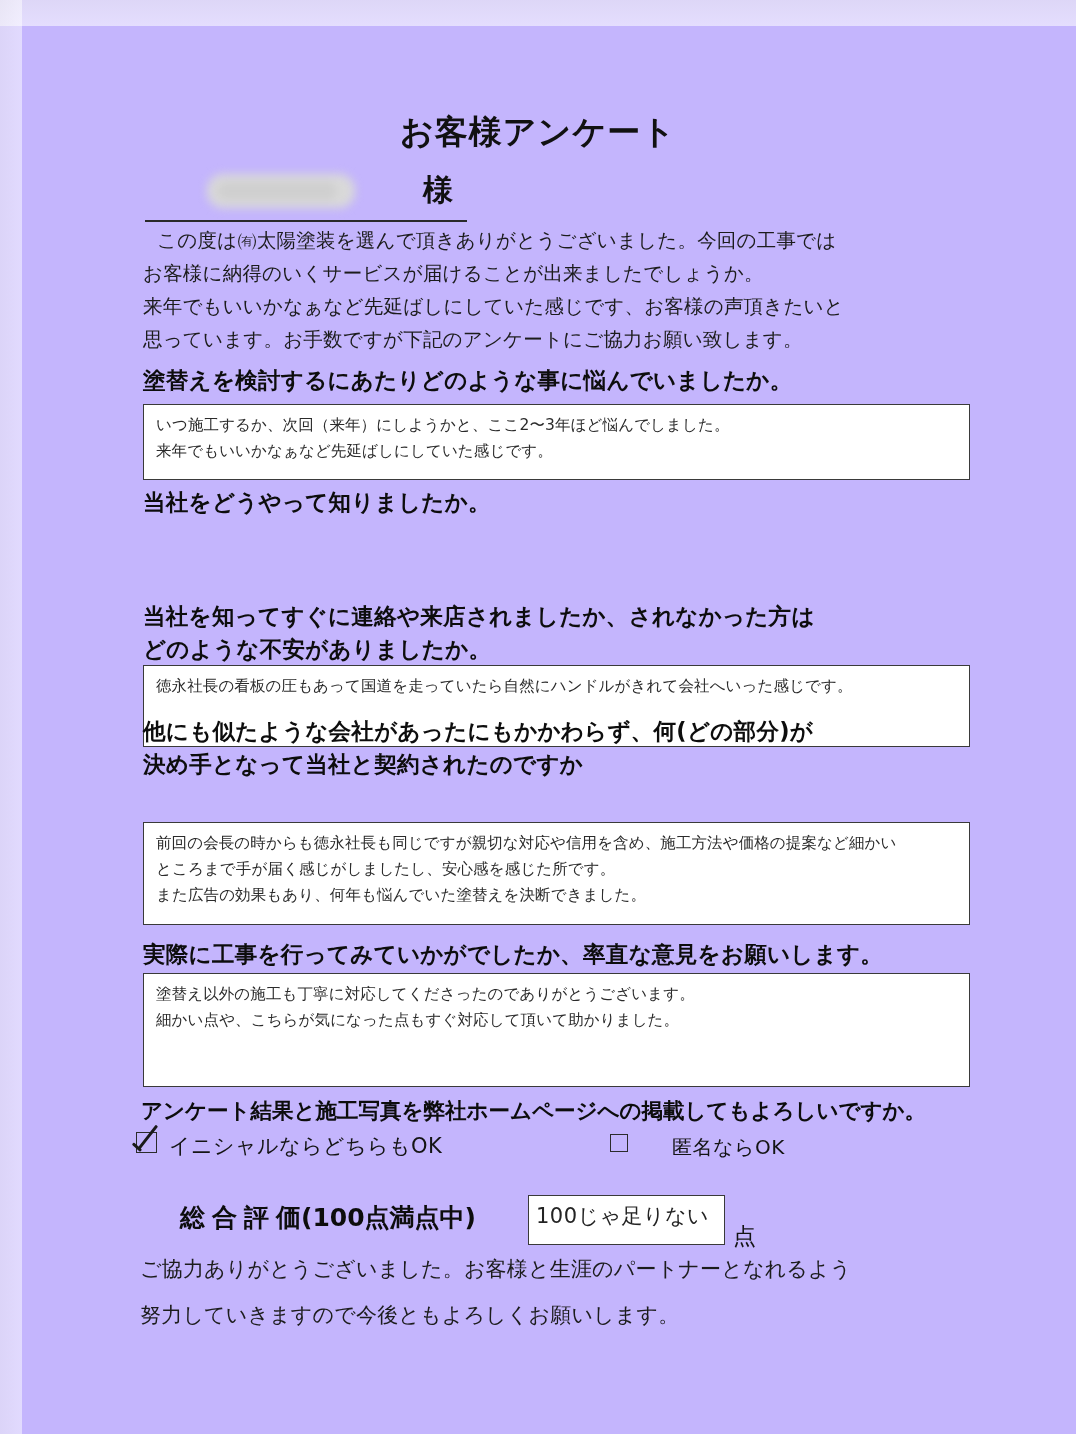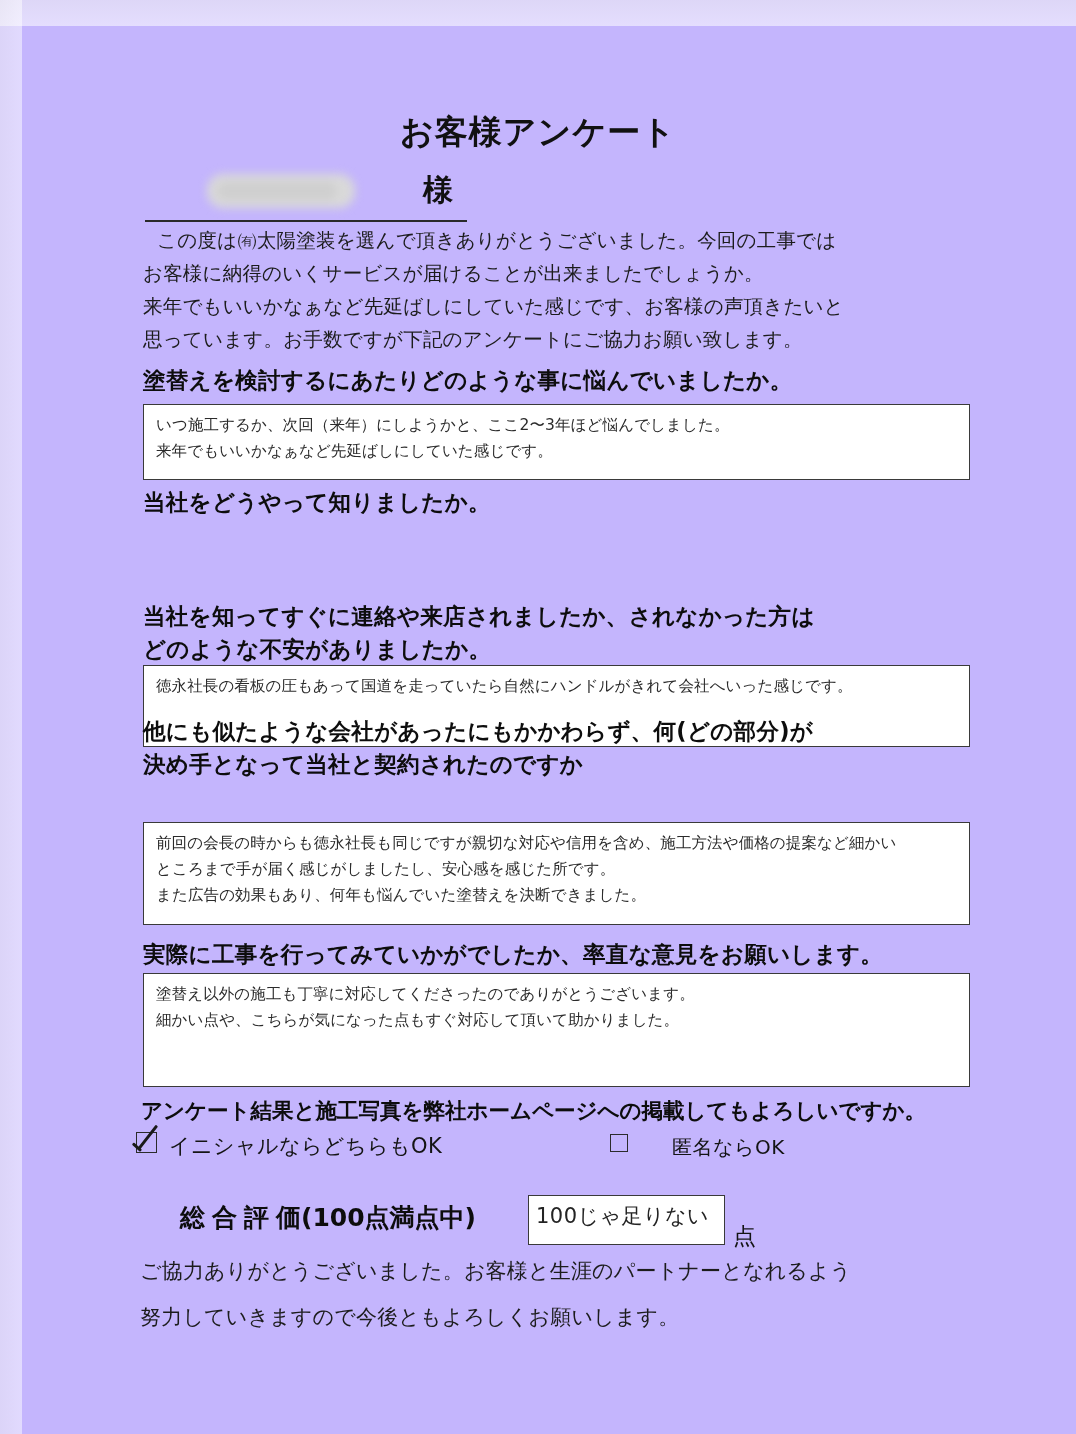--- a/index.html
+++ b/index.html
@@ -266,21 +266,21 @@
   .closing {
     position: absolute;
     left: 140px;
     top: 1248px;
     width: 860px;
     font-size: 21px;
     line-height: 46px;
     color: #1c1c1c;
     letter-spacing: .2px;
   }
-  .closing .cln { display: block; white-space: nowrap; }
+  .closing .cln { display: block; white-space: nowrap; font-family: Liberation Mono, monospace; }
 </style>
 </head>
 <body>
 
 <div class="scan-page">
   <div class="scan-edge-top"></div>
   <div class="scan-edge-left"></div>
 
   <div class="doc">
 

